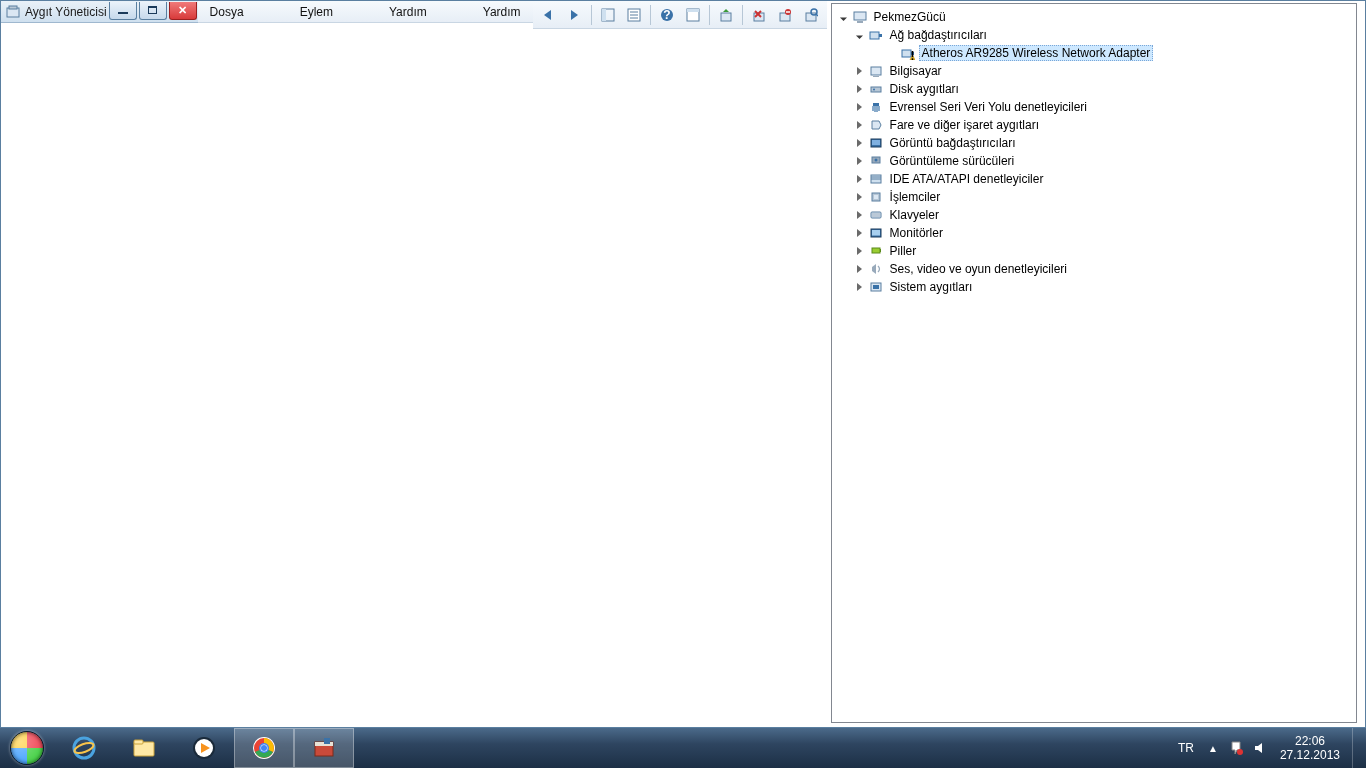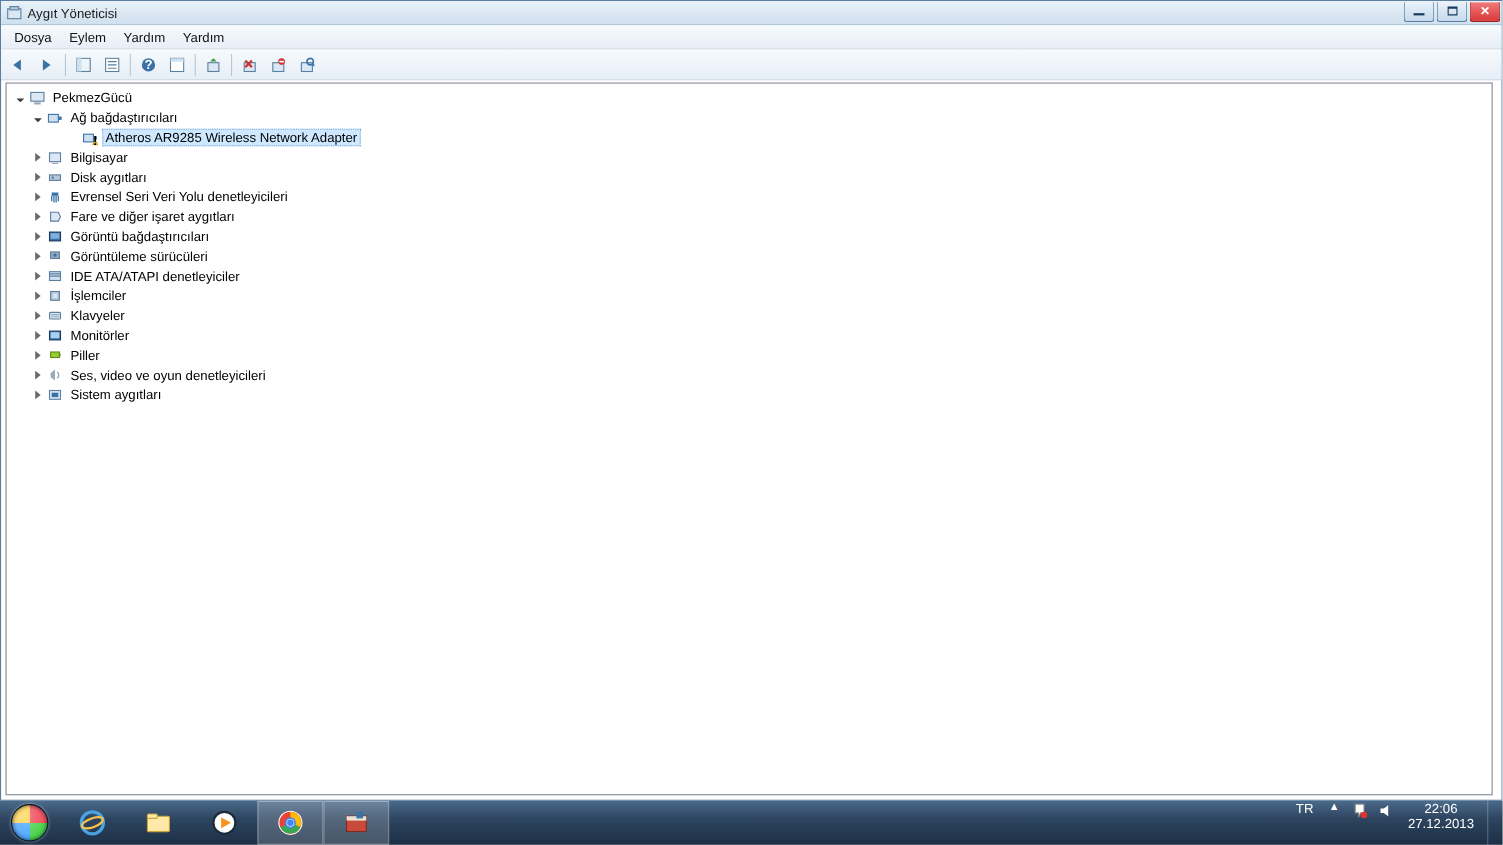--- a/index.html
+++ b/index.html
@@ -1,31 +1,31 @@
 <!DOCTYPE html>
 <html><head>
 <meta charset="utf-8">
 <style>
 * { margin:0; padding:0; box-sizing:border-box; font-family:"Segoe UI",Tahoma,sans-serif; font-size:12px; }
 html,body { width:1366px; height:768px; overflow:hidden; background:#fff; }
 
 
-.window { width:1366px; height:728px; display:flex; flex-direction:column; border:1px solid #5a7fa0; }
+.window { width:1366px; height:728px; display:flex; flex-direction:row; border:1px solid #5a7fa0; }
 .titlebar { height:22px; background:linear-gradient(#e9f1f8,#cfe0ef); display:flex; align-items:center; padding-left:4px; border-bottom:1px solid #9fb8cf; }
 .titlebar .ticon { width:16px; height:16px; margin-right:4px; display:flex; align-items:center; justify-content:center; }
 .titlebar .title { color:#1a1a1a; }
 .titlebar .sp { flex:1; }
 .winbtns { display:flex; height:20px; margin-right:1px; }
 .winbtn { width:28px; height:18px; margin-left:2px; border:1px solid #5a7fa0; border-top:none; border-radius:0 0 3px 3px; background:linear-gradient(#eaf2fa,#c6d9eb); display:flex; align-items:center; justify-content:center; cursor:pointer; }
 .winbtn.close { background:linear-gradient(#f07a7a,#d83a3a); border-color:#9a2020; }
 .winbtn.close .x { color:#fff; font-weight:bold; font-size:11px; }
 .winbtn .minline { width:10px; height:2px; background:#1a3a5a; margin-top:6px; }
 .winbtn .maxbox { width:9px; height:8px; border:1px solid #1a3a5a; border-top:2px solid #1a3a5a; }
 
-.menubar { height:22px; background:linear-gradient(#f6fafd,#e7eef6); border-bottom:1px solid #c9d6e3; display:flex; align-items:center; padding:0 4px; }
+.menubar { height:22px; background:linear-gradient(#f6fafd,#e7eef6); border-bottom:1px solid #c9d6e3; display:flex; align-items:center; padding:0 4px;gap:40px; }
 .menuitem { padding:2px 8px; cursor:pointer; color:#111; }
 
 .toolbar { height:28px; background:linear-gradient(#f6fafd,#e7eef6); border-bottom:1px solid #c9d6e3; display:flex; align-items:center; padding:0 4px; gap:2px; }
 .tbtn { width:24px; height:24px; display:flex; align-items:center; justify-content:center; cursor:pointer; border:1px solid transparent; border-radius:2px; }
 .tsep { width:1px; height:20px; background:#b7c7d6; margin:0 2px; }
 
 .content { flex:1; background:#fff; border:1px solid #828790; margin:2px 8px 4px 4px; overflow:auto; padding:4px 0; }
 
 
 .tree { user-select:none; }
@@ -43,21 +43,21 @@
 .ind2 { padding-left:20px; }
 .ind3 { padding-left:52px; }
 
 
 .taskbar { position:absolute; left:0; right:0; bottom:0; height:40px; background:linear-gradient(#4b6a8a 0%, #2e4560 40%, #1c2f45 100%); display:flex; align-items:center; }
 .start { width:54px; height:40px; display:flex; align-items:center; justify-content:center; cursor:pointer; }
 .start .orb { width:34px; height:34px; border-radius:50%; background:radial-gradient(circle at 30% 30%, #fff6, #0000), conic-gradient(#e34 0 90deg,#3c3 90deg 180deg,#39f 180deg 270deg,#fc3 270deg 360deg); border:1px solid #0b1b2b; box-shadow:0 0 4px #000a inset,0 0 3px #fff8; }
 .tbicons { display:flex; height:40px; }
 .tbicon { width:60px; height:40px; display:flex; align-items:center; justify-content:center; cursor:pointer; }
 .tbicon.active { background:#ffffff30; box-shadow:inset 0 0 0 1px #ffffff55; }
-.tray { margin-left:auto; display:flex; height:40px; color:#fff; padding-right:4px; }
+.tray { margin-left:auto; display:flex; align-items:center; height:40px; color:#fff; padding-right:4px; }
 .tray .lang { padding:0 8px; font-size:12px; cursor:pointer; }
 .tray .tic { width:18px; height:18px; margin:0 3px; display:flex; align-items:center; justify-content:center; cursor:pointer; }
 .tray .clock { text-align:center; line-height:14px; padding:0 8px; font-size:11px; cursor:pointer; }
 .tray .show-desktop { width:10px; height:40px; border-left:1px solid #ffffff40; margin-left:4px; cursor:pointer; }
 .tray .arrow-up { color:#fff; font-size:10px; padding:0 6px; cursor:pointer; }
 
 
 svg { display:block; }
 </style>
 </head>

